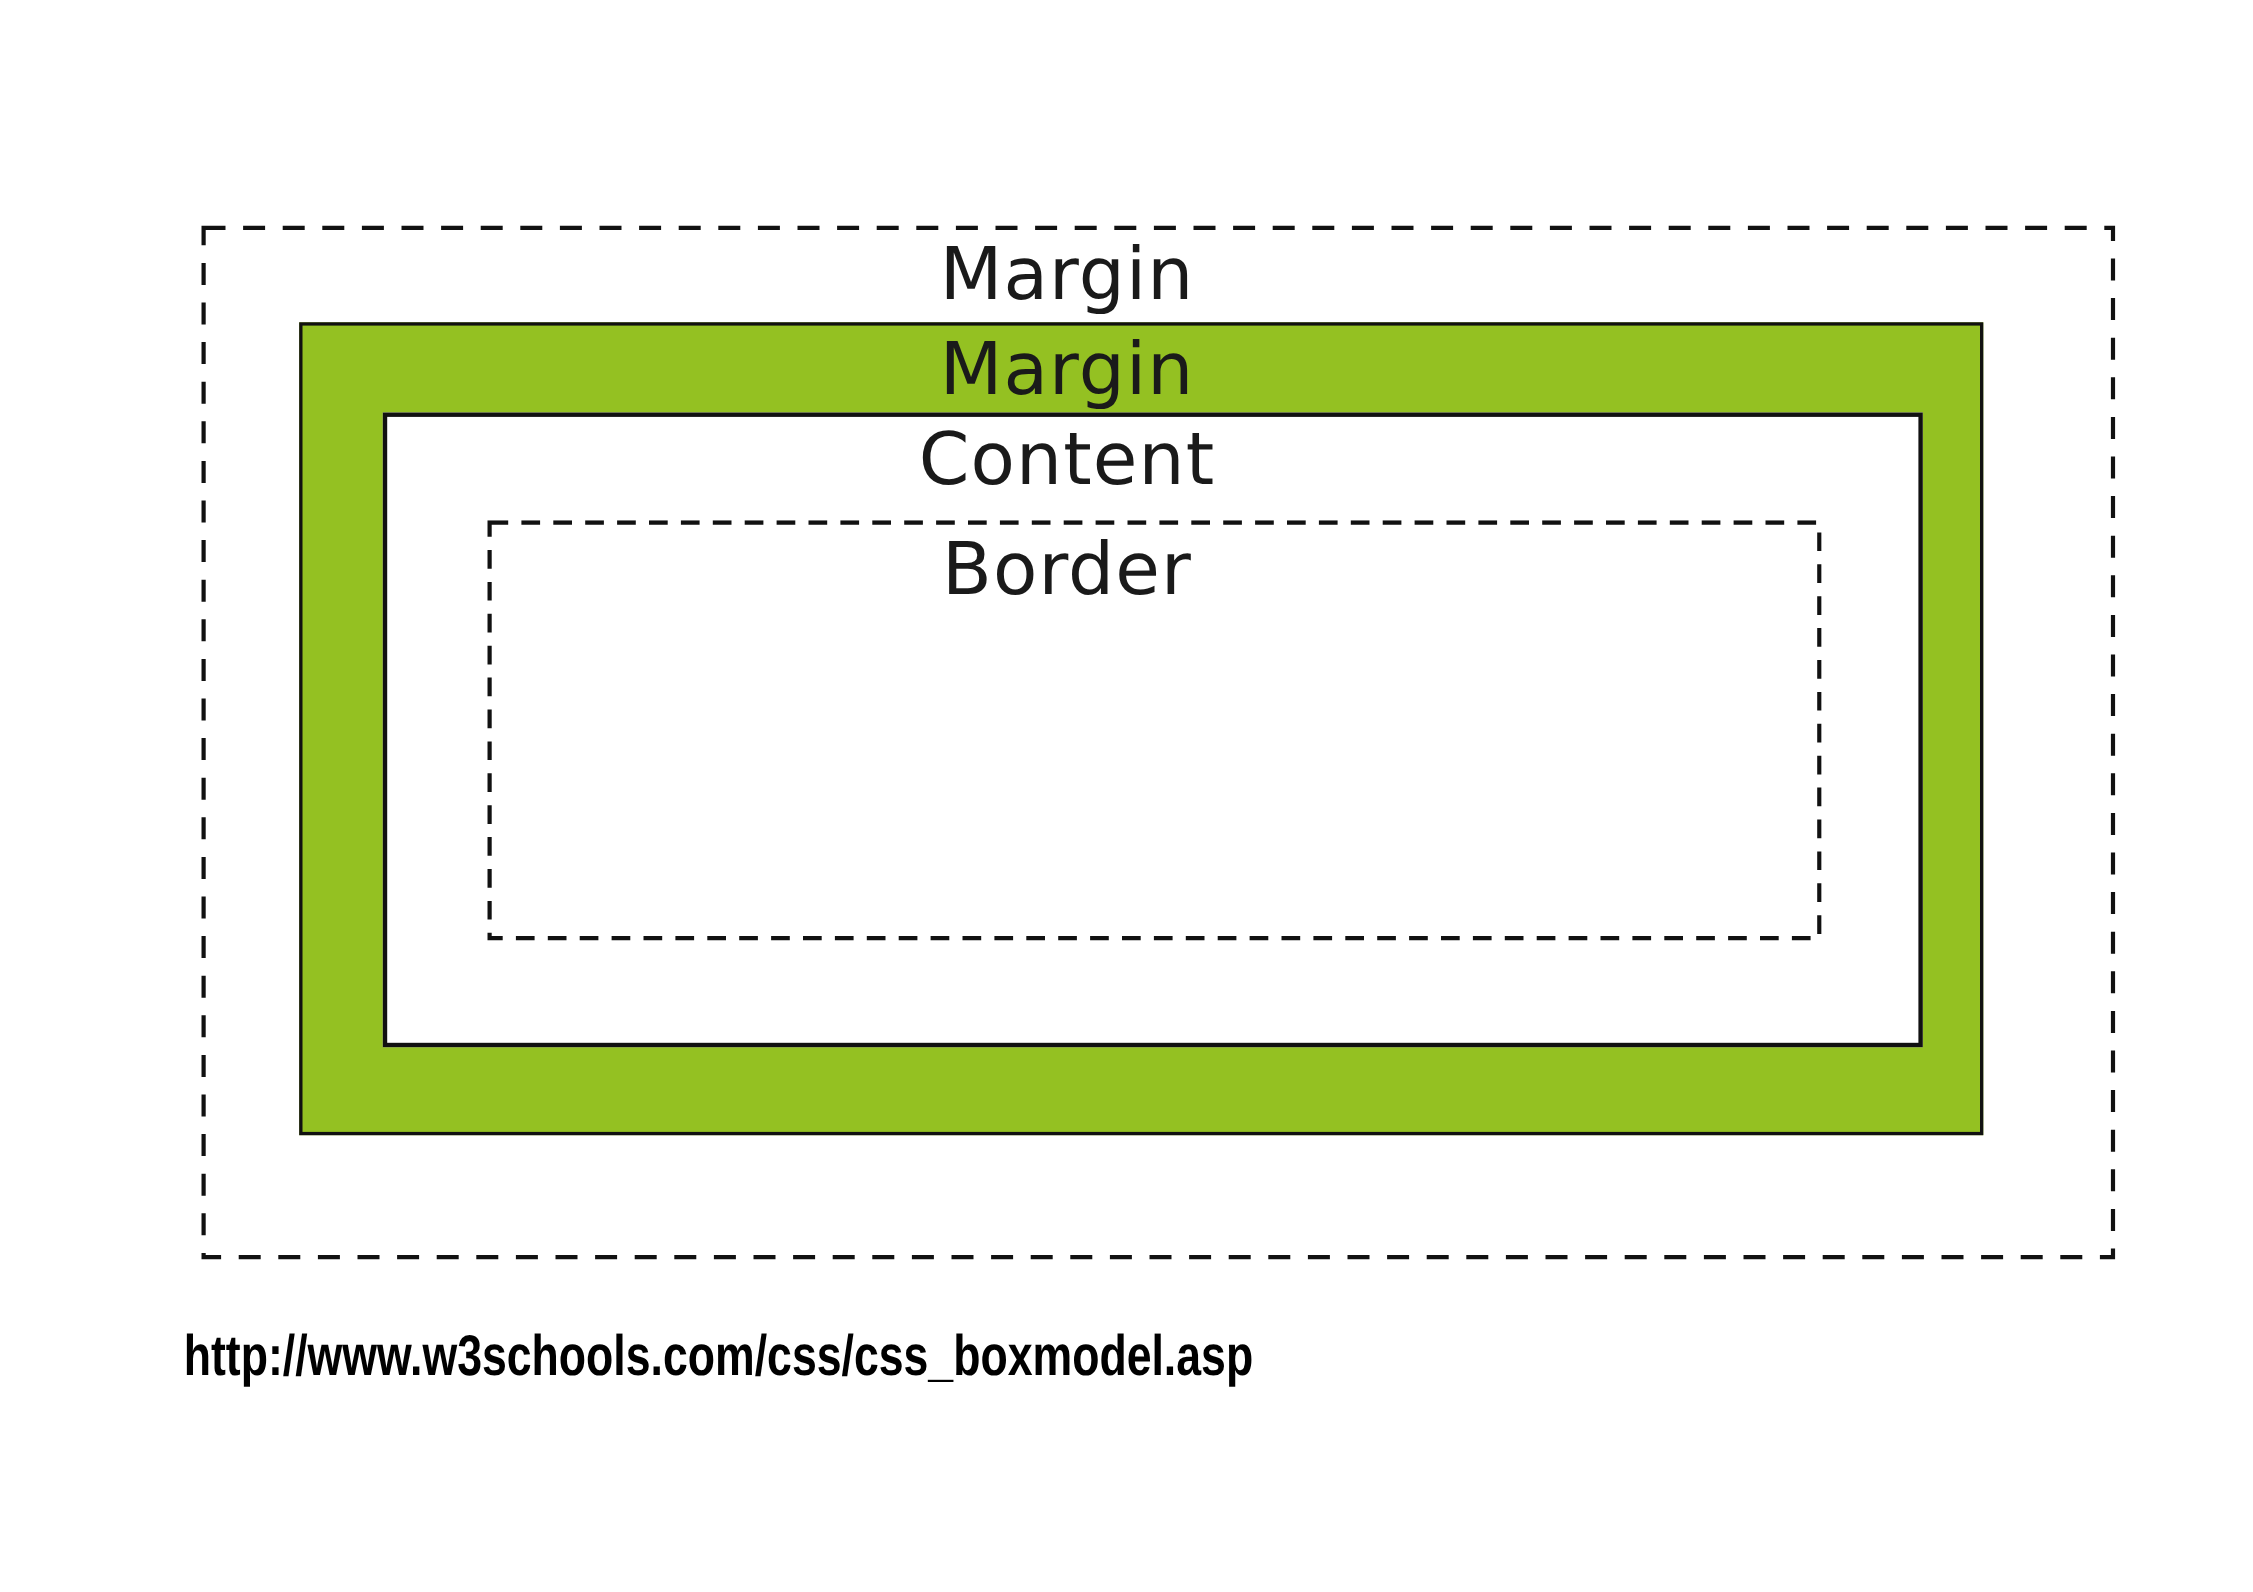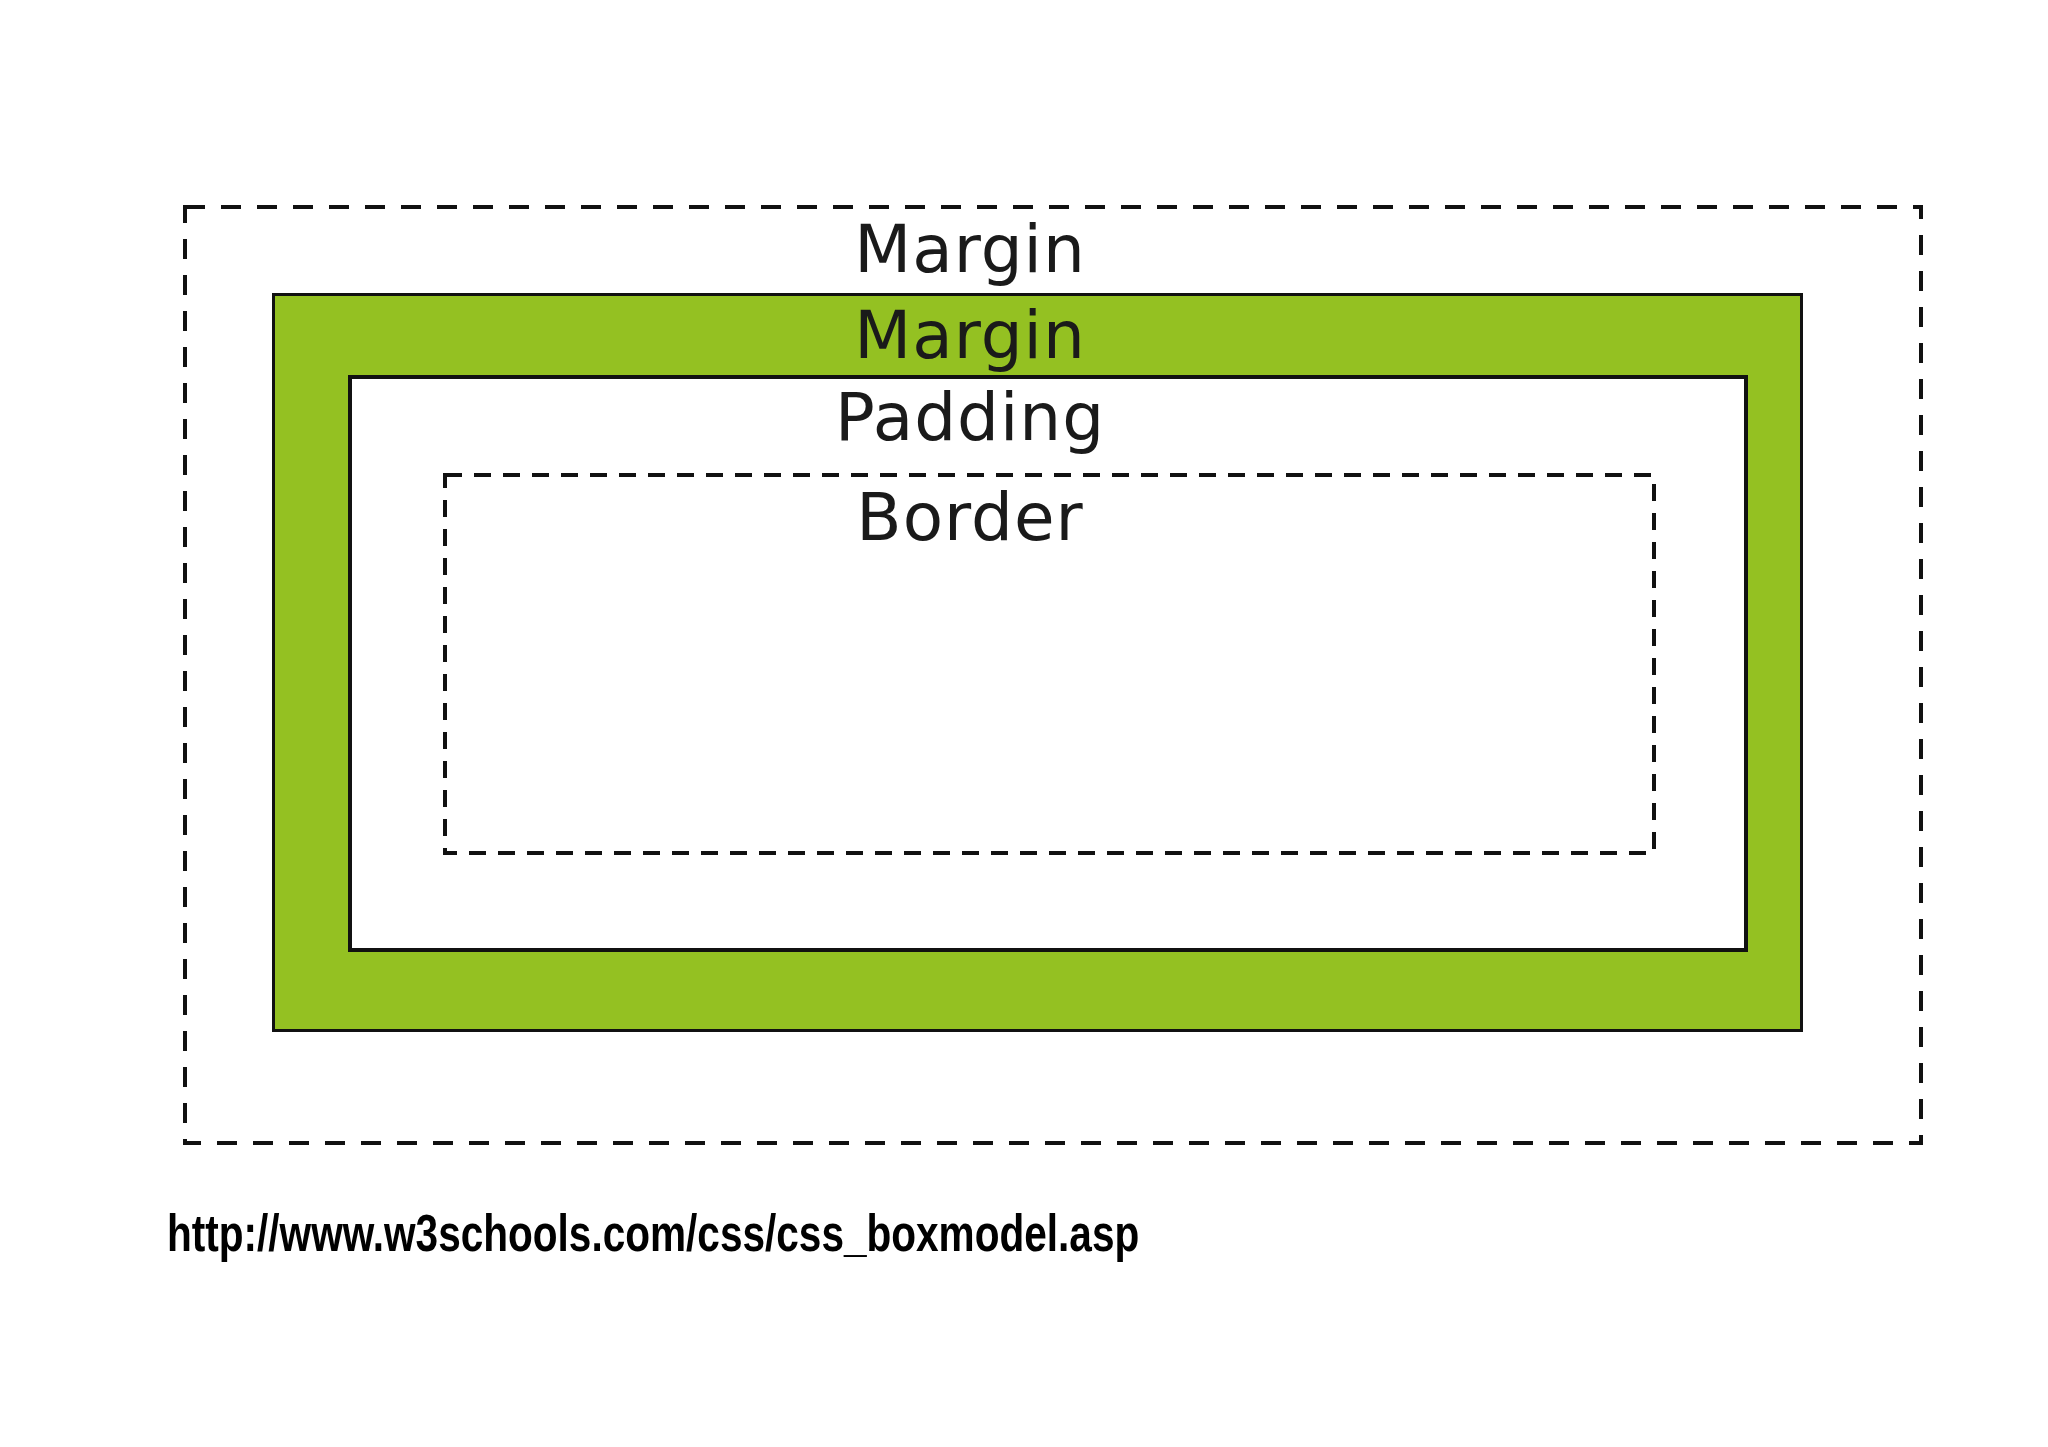--- a/index.html
+++ b/index.html
@@ -75,18 +75,18 @@
   <div class="box padding-box"></div>
 
   <div class="box content-box">
     <svg class="dash-svg" viewBox="0 0 1213 382" preserveAspectRatio="none">
       <rect class="dash-rect" x="2" y="2" width="1209" height="378" stroke-dasharray="17 12"></rect>
     </svg>
   </div>
 
   <div class="label label-margin">Margin</div>
   <div class="label label-border">Margin</div>
-  <div class="label label-padding">Padding</div>
+  <div class="label label-padding">Content</div>
   <div class="label label-content">Border</div>
 
   <div class="source-url">http://www.w3schools.com/css/css_boxmodel.asp</div>
 
 </div>
 
 </body></html>

